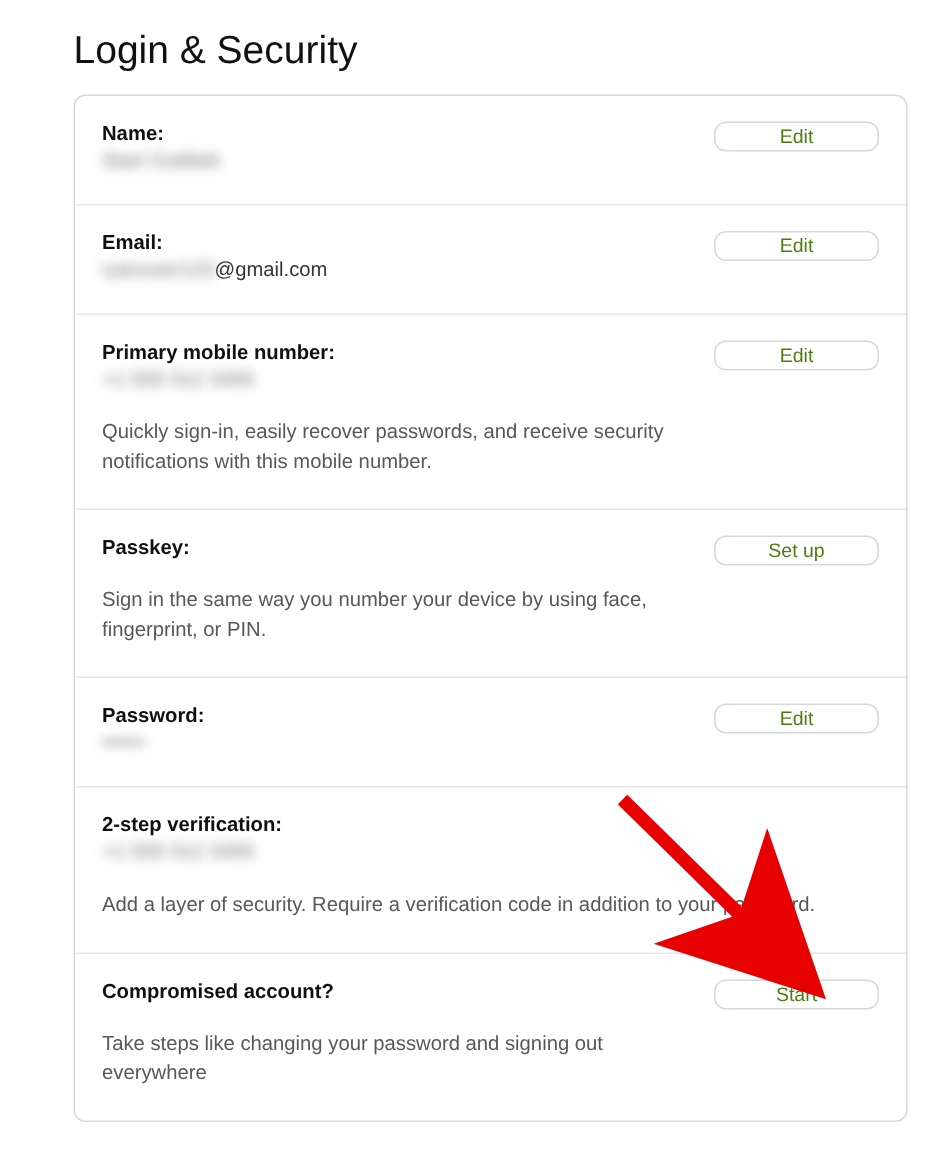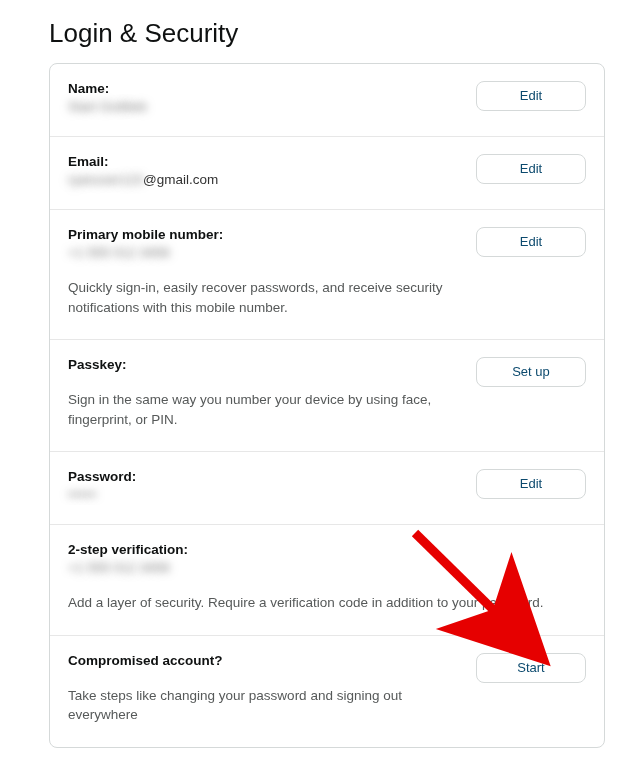--- a/index.html
+++ b/index.html
@@ -29,26 +29,26 @@
     border-bottom: 1px solid #e7e7e7;
   }
   .row:last-child { border-bottom: none; }
   .row-content { flex: 1 1 auto; padding-right: 14px; }
   .row-label { font-weight: 700; font-size: 13.5px; color: #0F1111; }
   .row-value { font-size: 13.5px; color: #333; margin-top: 3px; }
   .row-desc  { font-size: 13.5px; color: #565959; margin-top: 18px; line-height: 1.45; }
   .blur { color: transparent; text-shadow: 0 0 8px rgba(0,0,0,.55); user-select: none; }
   .btn {
     flex: 0 0 110px;
-    height: 30px;
+    height: 20px;
     border: 1px solid #d5d9d9;
     border-radius: 8px;
     background: #fff;
     font-size: 13px;
-    color: #0c4a6e;
+    color: #4d7c0f;
     cursor: pointer;
     font-family: inherit;
     text-align: center;
     line-height: 14px;
   }
   .done-btn {
     margin-top: 24px;
     height: 30px;
     padding: 0 14px;
     border: none;

